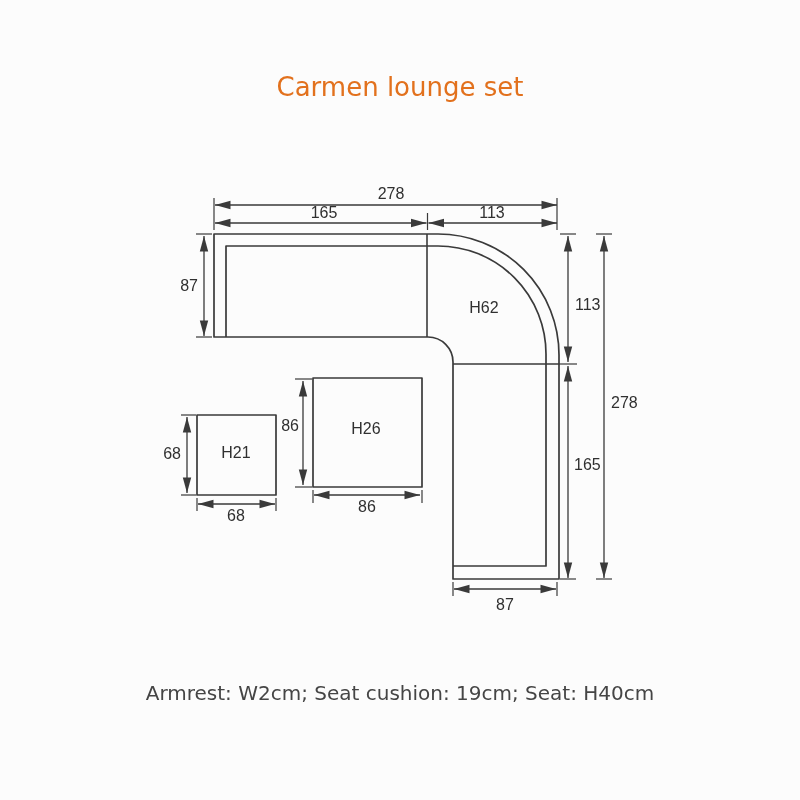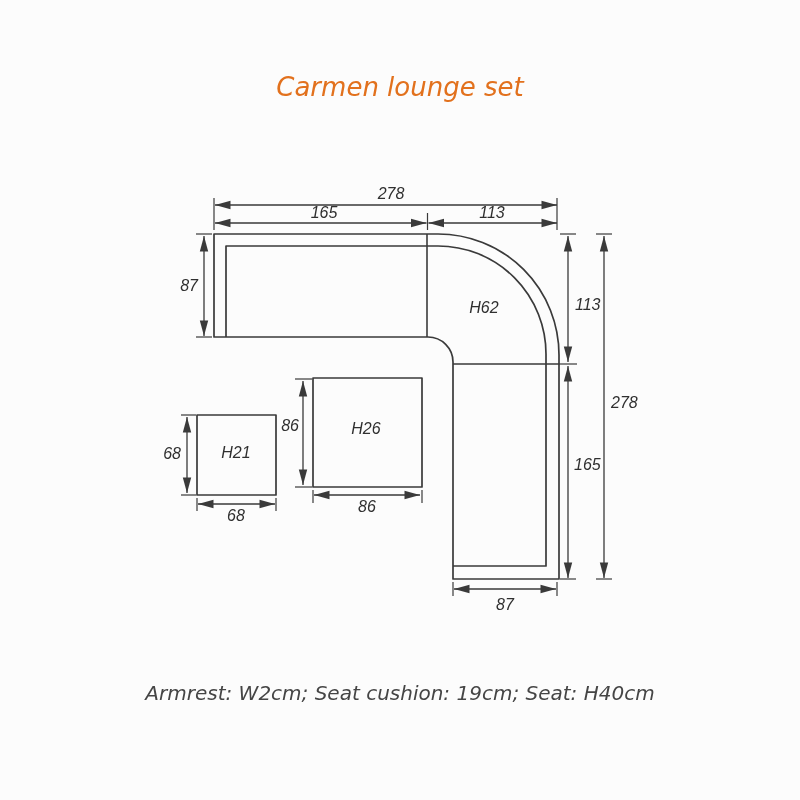--- a/index.html
+++ b/index.html
@@ -13,21 +13,20 @@
     margin: 0;
     padding: 0;
     background: var(--background);
   }
   .page {
     position: relative;
     width: 668px;
     height: 800px;
     background: var(--background);
     overflow: hidden;
-    font-style: italic;
   }
   svg { display: block; }
   svg text {
     font-family: "Liberation Sans", sans-serif;
     font-size: 16px;
     fill: var(--text);
   }
   .title-text {
     font-family: "DejaVu Sans", sans-serif;
     font-size: 26px;

